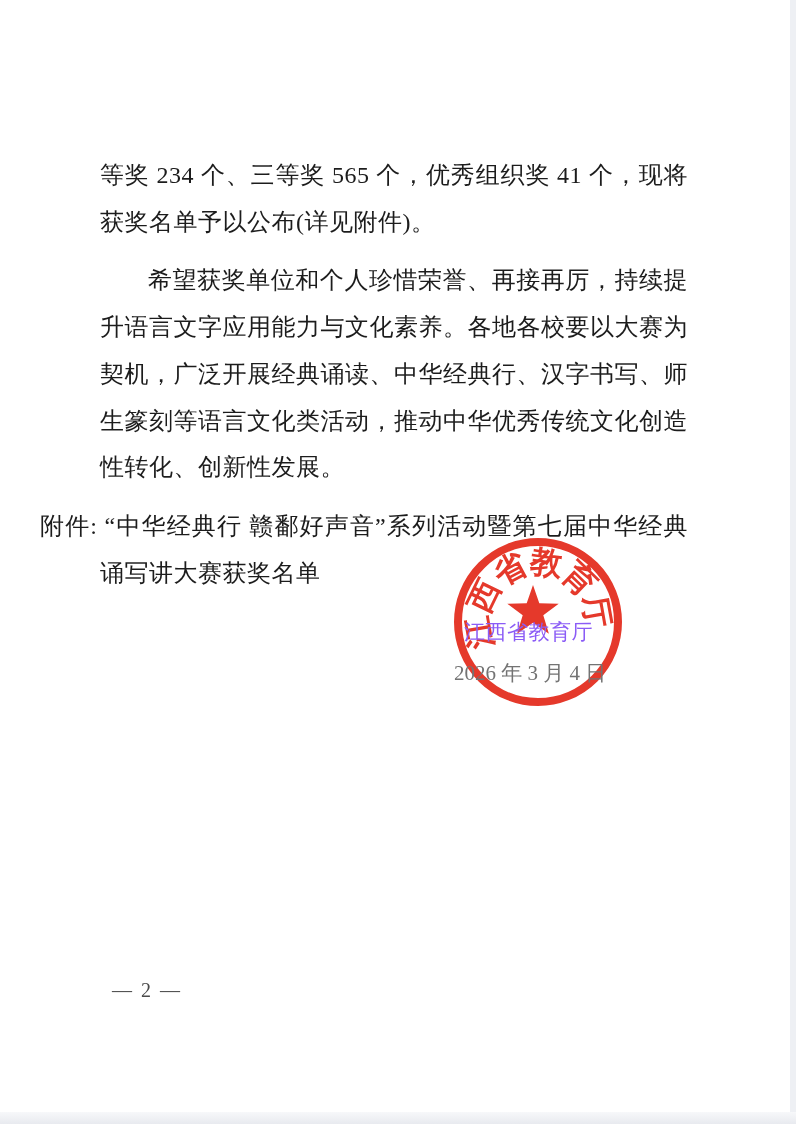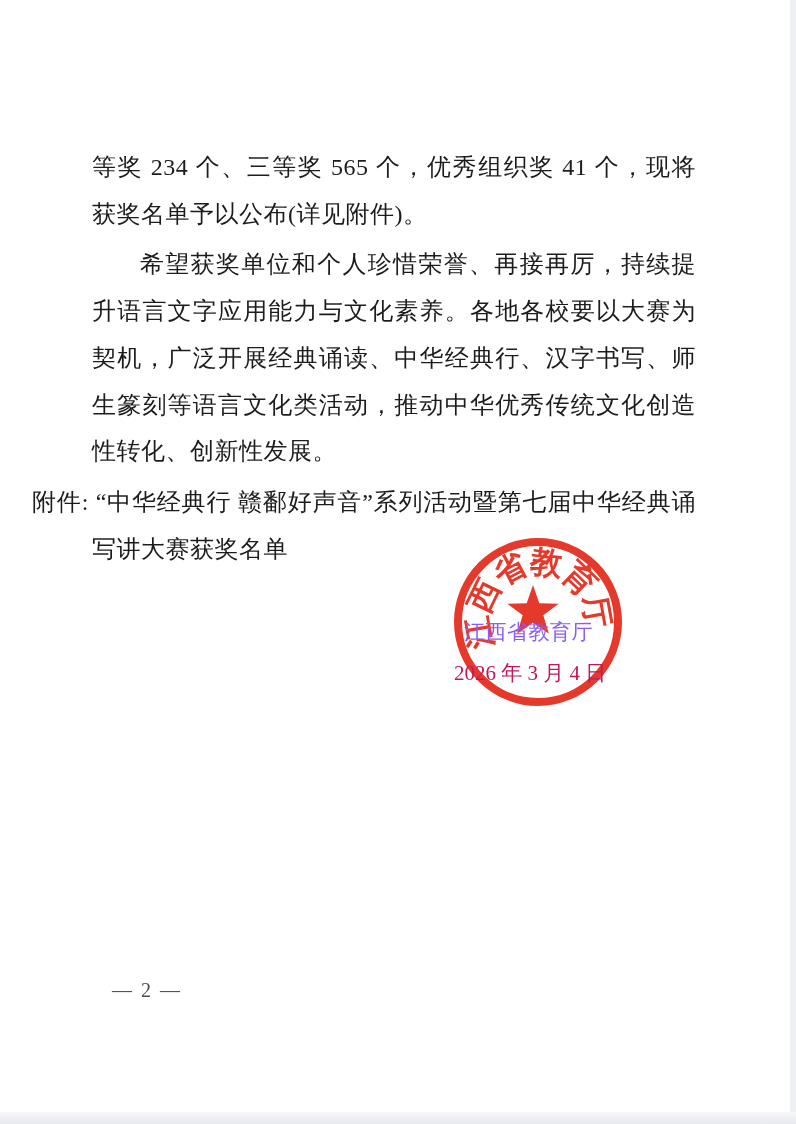--- a/index.html
+++ b/index.html
@@ -27,21 +27,21 @@
   }
   .textblock {
     position: absolute; left: 88px; top: 140px;
     width: 612px;
     font-size: 24px;
     line-height: 46.7px;
     letter-spacing: 0.5px;
     text-align: justify;
     text-justify: inter-ideograph;
   }
-  .textblock p { margin: 4px; padding: 0; }
+  .textblock p { margin: 12px; padding: 0; }
   .para-indent { text-indent: 48px; }
   .attachment {
     margin-left: 110px;
     text-indent: -60px;
     font-family: Liberation Serif, serif;
   }
   .seal {
     position: absolute; left: 448px; top: 533px;
     width: 180px; height: 180px;
   }
@@ -52,21 +52,21 @@
   }
   .signature {
     position: absolute; left: 464px; top: 618px;
     font-size: 21px;
     letter-spacing: 0.5px;
     color: #8b5cf6;
   }
   .doc-date {
     position: absolute; left: 454px; top: 659px;
     font-size: 21px;
-    color: #be185d;
+    color: #737373;
     white-space: pre;
   }
   .page-number {
     position: absolute; left: 112px; top: 979px;
     font-size: 20px;
     color: #4a4a4a;
     letter-spacing: 2px;
     white-space: pre;
   }
 </style>

